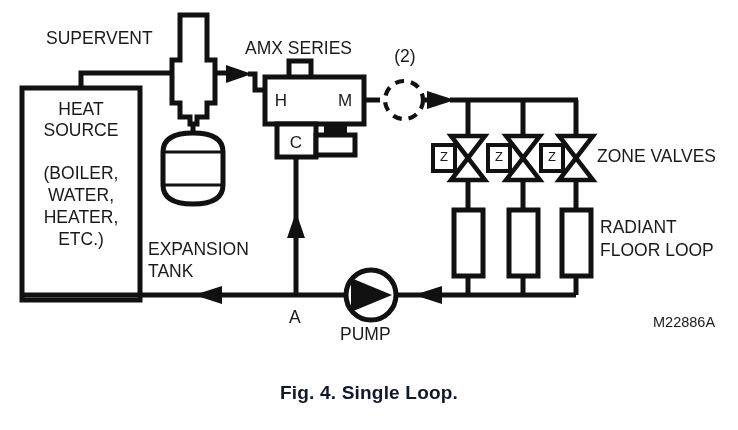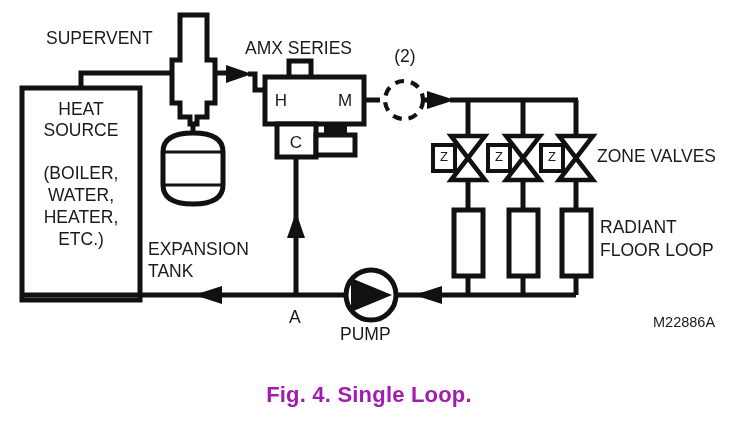--- a/index.html
+++ b/index.html
@@ -16,22 +16,22 @@
   .tri{fill:#ffffff;stroke:#111111;stroke-width:4.5;stroke-linejoin:miter;}
   .lbl{font-family:"Liberation Sans",sans-serif;font-size:17.5px;fill:#1a1a1a;
        dominant-baseline:middle;}
   .lbl-port{font-family:"Liberation Sans",sans-serif;font-size:17px;fill:#1a1a1a;
        dominant-baseline:middle;text-anchor:middle;}
   .lbl-z{font-family:"Liberation Sans",sans-serif;font-size:13px;fill:#1a1a1a;
        dominant-baseline:middle;text-anchor:middle;}
   .lbl-code{font-family:"Liberation Sans",sans-serif;font-size:14.5px;fill:#1a1a1a;
        dominant-baseline:middle;}
   .caption{position:absolute;left:0;width:738px;top:382px;text-align:center;
-           font-family:"Liberation Sans",sans-serif;font-size:22px;font-weight:bold;
-           color:#a21caf;letter-spacing:.2px;}
+           font-family:"Liberation Sans",sans-serif;font-size:19px;font-weight:bold;
+           color:#0f172a;letter-spacing:.2px;}
 </style>
 </head>
 <body>
 
 <div id="stage">
 
   <svg id="diagram" viewBox="0 0 738 430">
 
     <rect class="box" x="22" y="88" width="118" height="212"></rect>
     <text class="lbl" x="81" y="110" text-anchor="middle">HEAT</text>

